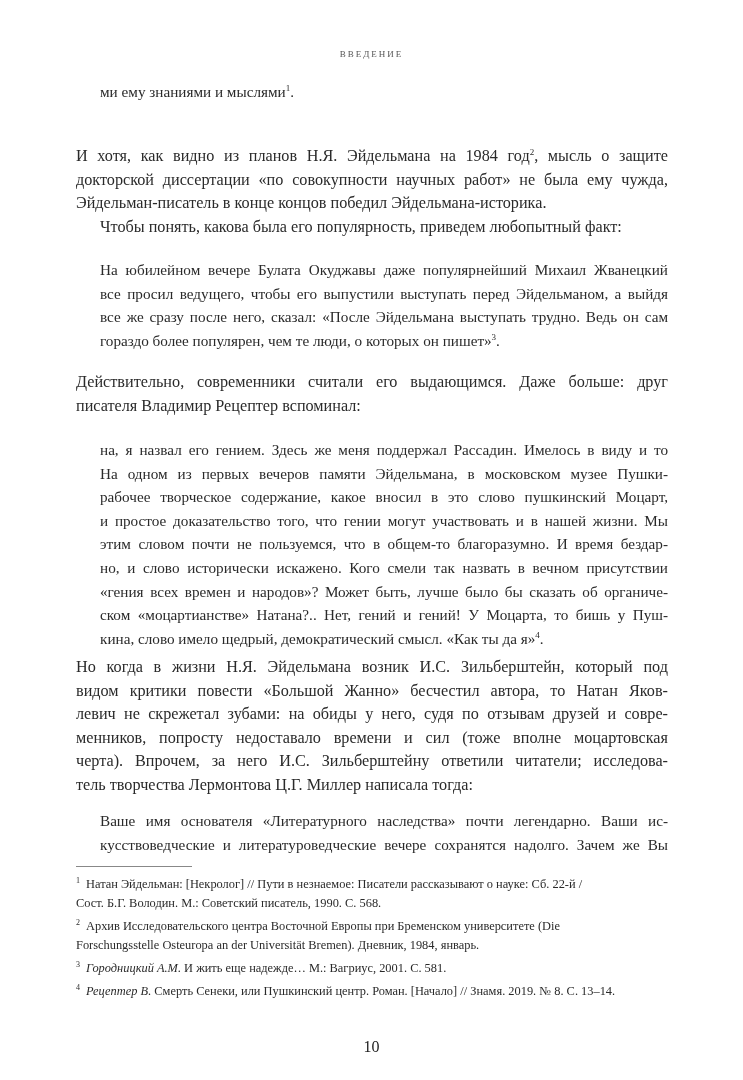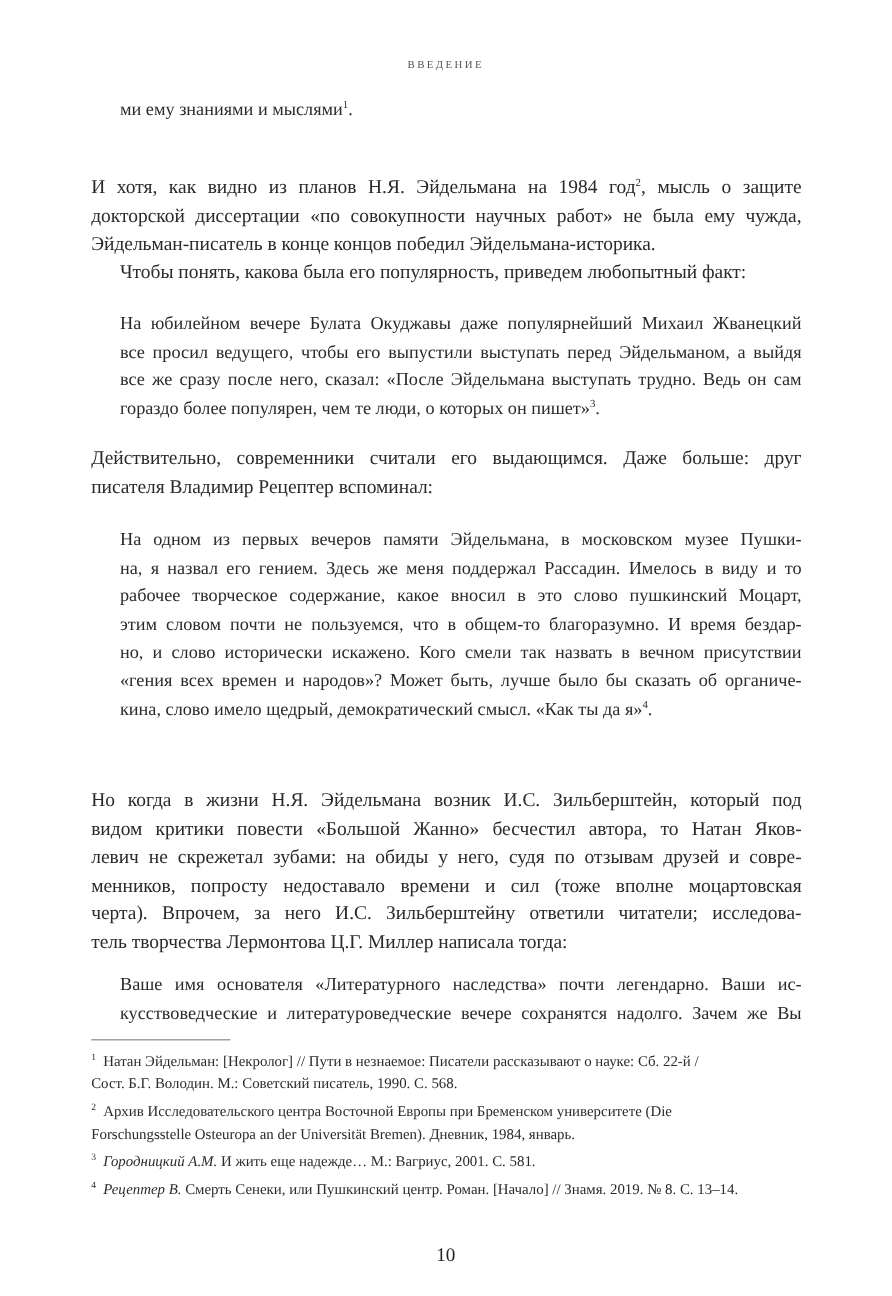--- a/index.html
+++ b/index.html
@@ -44,26 +44,28 @@
   <span class="line">все же сразу после него, сказал: «После Эйдельмана выступать трудно. Ведь он сам</span>
   <span class="line last"><span>гораздо более популярен, чем те люди, о которых он пишет»</span><sup>3</sup>.</span>
 </div>
 
 <div class="block" style="top:371px;">
   <span class="line">Действительно, современники считали его выдающимся. Даже больше: друг</span>
   <span class="line last">писателя Владимир Рецептер вспоминал:</span>
 </div>
 
 <div class="block quote" style="top:438px;">
+  <span class="line">на, я назвал его гением. Здесь же меня поддержал Рассадин. Имелось в виду и то</span>
   <span class="line">На одном из первых вечеров памяти Эйдельмана, в московском музее Пушки-</span>
-  <span class="line">на, я назвал его гением. Здесь же меня поддержал Рассадин. Имелось в виду и то</span>
   <span class="line">рабочее творческое содержание, какое вносил в это слово пушкинский Моцарт,</span>
+  <span class="line">и простое доказательство того, что гении могут участвовать и в нашей жизни. Мы</span>
   <span class="line">этим словом почти не пользуемся, что в общем-то благоразумно. И время бездар-</span>
   <span class="line">но, и слово исторически искажено. Кого смели так назвать в вечном присутствии</span>
   <span class="line">«гения всех времен и народов»? Может быть, лучше было бы сказать об органиче-</span>
+  <span class="line">ском «моцартианстве» Натана?.. Нет, гений и гений! У Моцарта, то бишь у Пуш-</span>
   <span class="line last"><span>кина, слово имело щедрый, демократический смысл. «Как ты да я»</span><sup>4</sup>.</span>
 </div>
 
 <div class="block" style="top:656px;">
   <span class="line">Но когда в жизни Н.Я. Эйдельмана возник И.С. Зильберштейн, который под</span>
   <span class="line">видом критики повести «Большой Жанно» бесчестил автора, то Натан Яков-</span>
   <span class="line">левич не скрежетал зубами: на обиды у него, судя по отзывам друзей и совре-</span>
   <span class="line">менников, попросту недоставало времени и сил (тоже вполне моцартовская</span>
   <span class="line">черта). Впрочем, за него И.С. Зильберштейну ответили читатели; исследова-</span>
   <span class="line last">тель творчества Лермонтова Ц.Г. Миллер написала тогда:</span>

